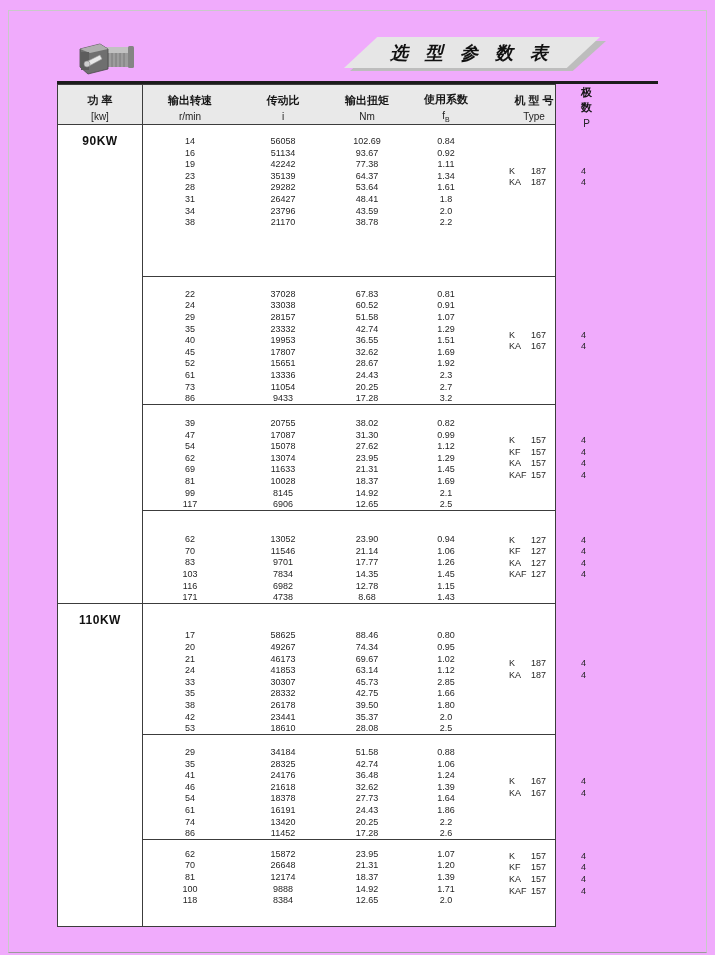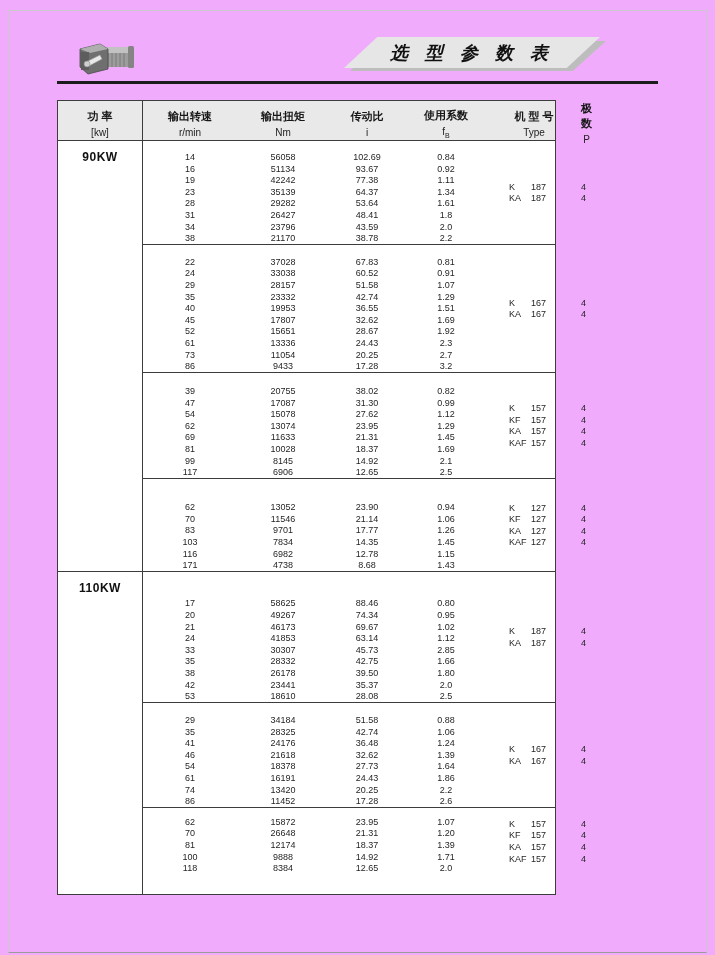--- a/index.html
+++ b/index.html
@@ -13,42 +13,42 @@
   #ribbon{position:absolute;left:344px;top:37px;width:256px;height:31px;}
   .ribbon-shadow{position:absolute;left:6px;top:4px;right:-6px;bottom:-3px;
                  background:#bdbdbd;clip-path:polygon(13% 0,100% 0,87% 100%,0 100%);}
   .ribbon-bg{position:absolute;inset:0;background:#e6e6e6;
              clip-path:polygon(13% 0,100% 0,87% 100%,0 100%);}
   .ribbon-text{position:absolute;inset:0;display:flex;align-items:center;justify-content:center;
                font-size:18px;font-weight:700;font-style:italic;letter-spacing:6px;color:#111;}
   #hrule{position:absolute;left:57px;top:81px;width:601px;height:2.5px;background:#1c1c1c;}
 
   
-  #spec-table{position:absolute;left:57px;top:100px;width:499px;box-sizing:border-box;
+  #spec-table{position:absolute;left:57px;top:84px;width:499px;box-sizing:border-box;
               border:1.4px solid #3c3c3c;background:#fff;}
   #thead{display:grid;grid-template-columns:85px 94px 92px 76px 82px 94px 1fr;
          height:40px;background:#e9e9e9;border-bottom:1.3px solid #3c3c3c;box-sizing:border-box;}
   .th{display:flex;flex-direction:column;align-items:center;justify-content:center;gap:3px;}
   .th-label{font-size:11px;font-weight:700;color:#161616;}
   .th-unit{font-size:10px;color:#222;}
   .th-power{border-right:1.3px solid #3c3c3c;box-sizing:border-box;}
   .th-unit sub{font-size:7px;}
 
   .section{display:grid;grid-template-columns:85px 1fr;}
   .section + .section{border-top:1.3px solid #3c3c3c;}
   .power-label{border-right:1.3px solid #3c3c3c;box-sizing:border-box;
                font-size:12px;font-weight:700;text-align:center;padding-top:9px;
                letter-spacing:0.5px;color:#111;}
   .blocks{display:block;}
   .block{position:relative;display:flex;flex-direction:column;justify-content:flex-end;
          box-sizing:border-box;}
   .block + .block{border-top:1.3px solid #3c3c3c;}
   
   .section:nth-of-type(1) .block:nth-child(1){min-height:103px;}
-  .section:nth-of-type(1) .block:nth-child(2){min-height:128px;}
+  .section:nth-of-type(1) .block:nth-child(2){min-height:128px;margin-top:48px;}
   .section:nth-of-type(1) .block:nth-child(3){min-height:106px;}
   .section:nth-of-type(1) .block:nth-child(4){min-height:93px;}
   .section:nth-of-type(2) .block:nth-child(1){min-height:130px;}
   .section:nth-of-type(2) .block:nth-child(2){min-height:105px;}
   .section:nth-of-type(2) .block:nth-child(3){min-height:87px;justify-content:flex-start;padding-top:8px;}
 
   .row{display:grid;grid-template-columns:94px 92px 76px 82px;height:11.6px;align-items:center;}
   .cell{font-size:9px;text-align:center;color:#1f1f1f;white-space:nowrap;}
 
   .types-overlay{position:absolute;left:344px;right:0;top:0;bottom:0;
@@ -95,26 +95,26 @@
     <div id="thead">
       <div class="th th-power">
         <span class="th-label">功  率</span>
         <span class="th-unit">[kw]</span>
       </div>
       <div class="th">
         <span class="th-label">输出转速</span>
         <span class="th-unit">r/min</span>
       </div>
       <div class="th">
+        <span class="th-label">传动比</span>
+        <span class="th-unit">i</span>
+      </div>
+      <div class="th">
         <span class="th-label">输出扭矩</span>
         <span class="th-unit">Nm</span>
-      </div>
-      <div class="th">
-        <span class="th-label">传动比</span>
-        <span class="th-unit">i</span>
       </div>
       <div class="th">
         <span class="th-label">使用系数</span>
         <span class="th-unit"><span>f</span><sub>B</sub></span>
       </div>
       <div class="th">
         <span class="th-label">机 型 号</span>
         <span class="th-unit">Type</span>
       </div>
       <div class="th">

